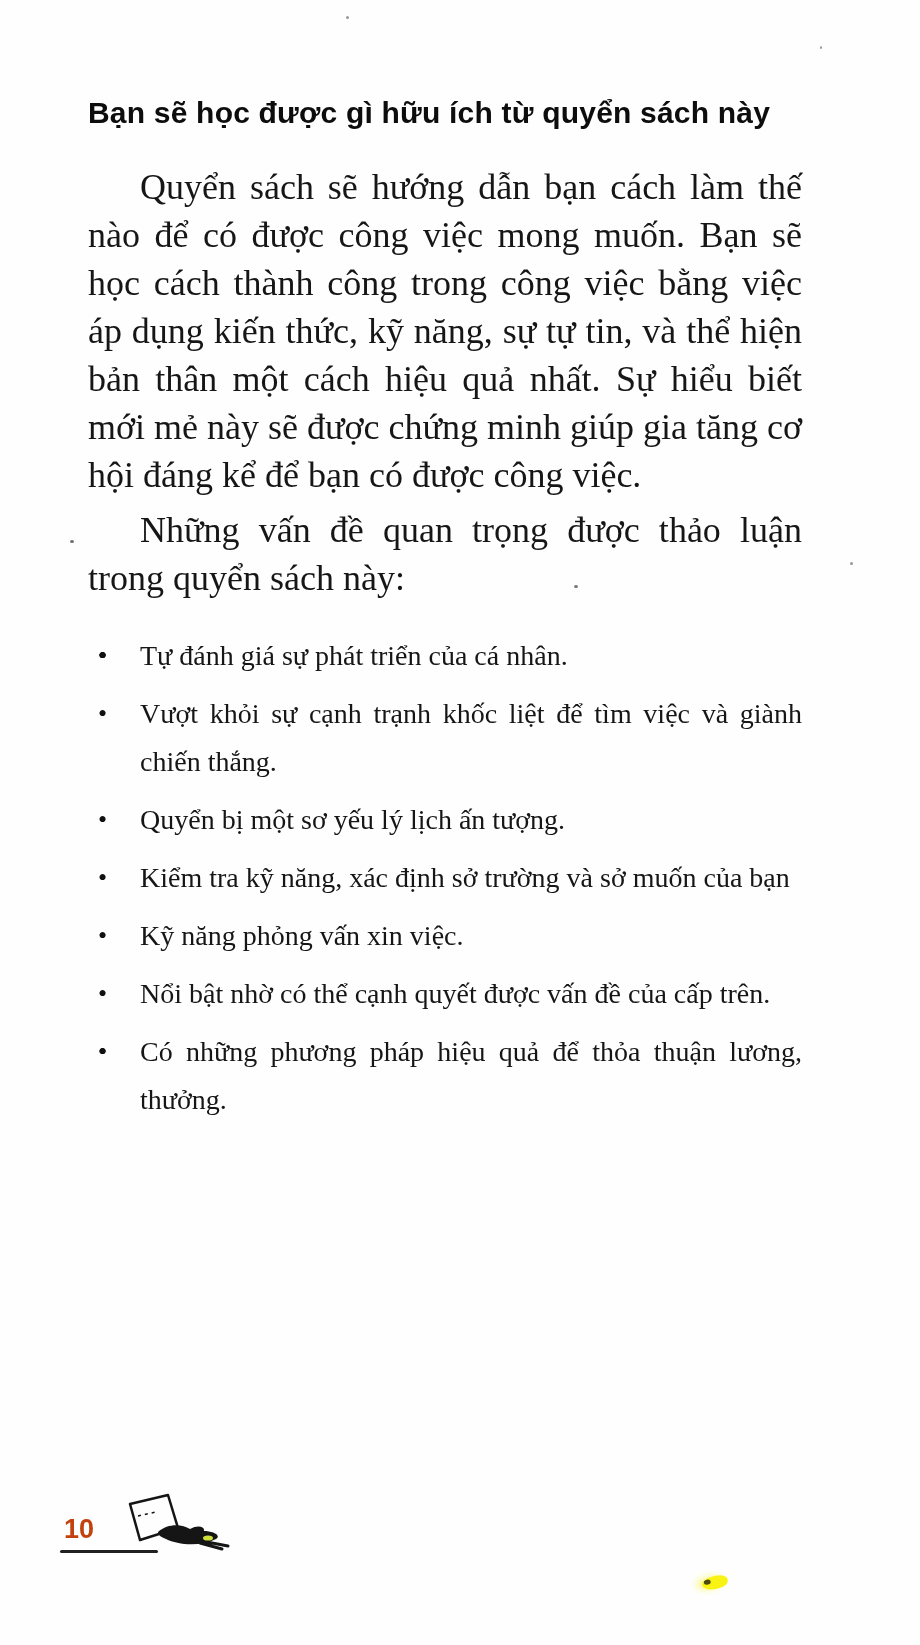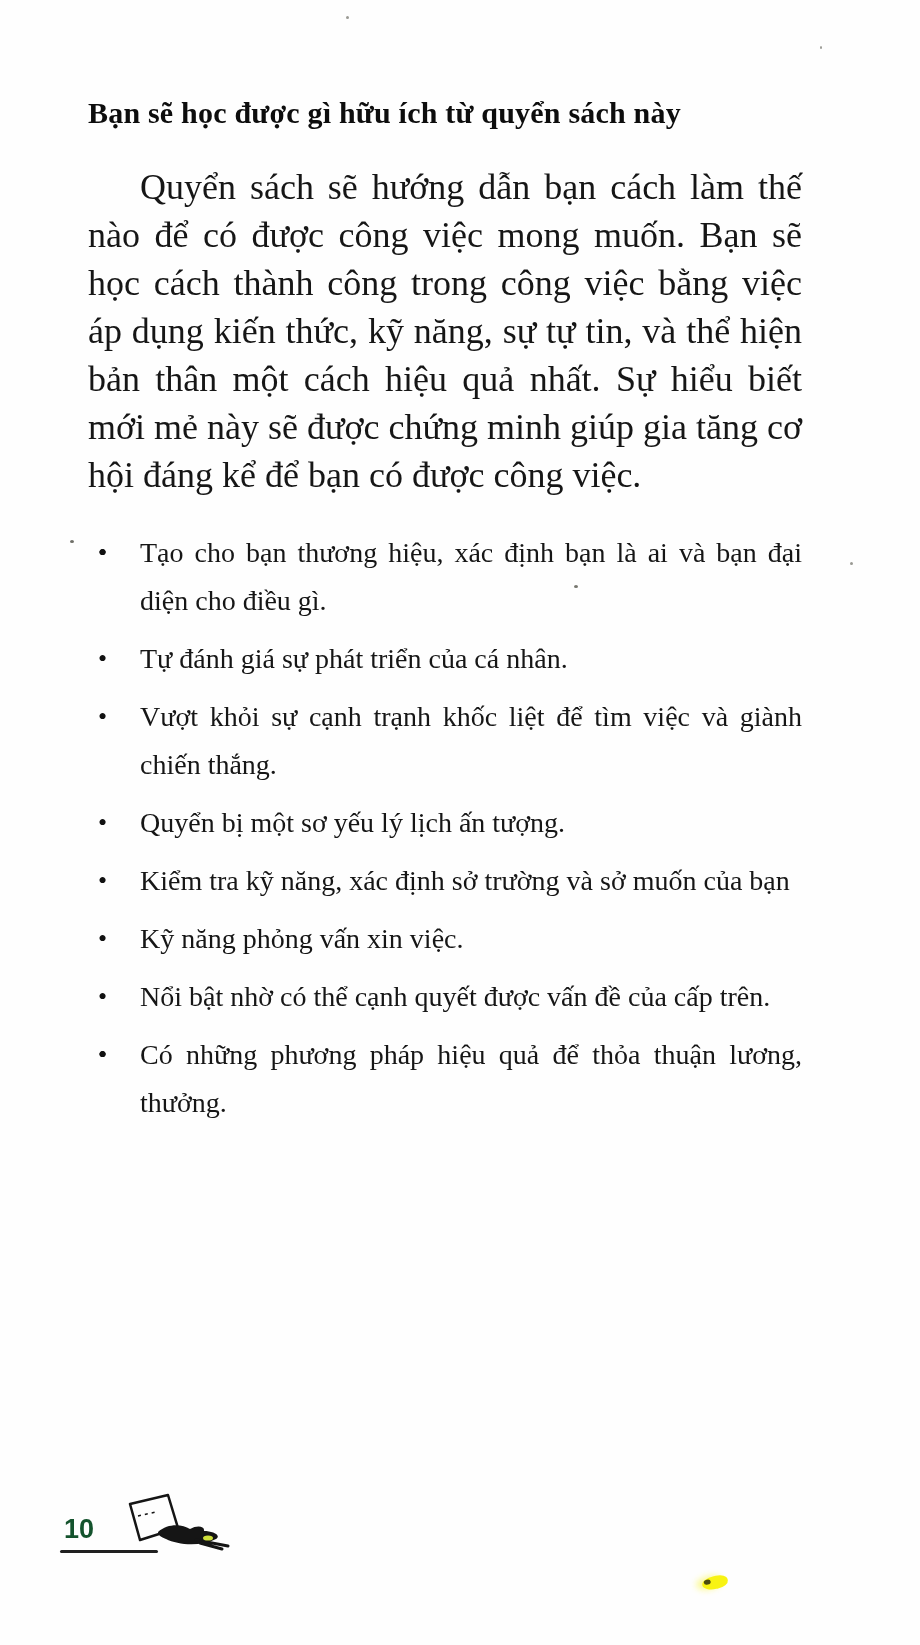--- a/index.html
+++ b/index.html
@@ -8,21 +8,21 @@
     width:920px;height:1645px;
     background:#fefefe;
     overflow:hidden;
     font-family:"Liberation Serif","DejaVu Serif",serif;
     color:#141414;
   }
   .page-title{
     position:absolute;
     left:88px;top:96px;
     margin:0;
-    font-family:Liberation Serif, serif;
+    font-family:Liberation Sans, sans-serif;
     font-weight:bold;
     font-size:30px;
     letter-spacing:0.2px;
     white-space:nowrap;
     color:#0d0d0d;
   }
   .body-block{
     position:absolute;
     left:88px;top:163px;
     width:714px;
@@ -60,21 +60,21 @@
     position:absolute;
     left:60px;top:1492px;
     width:200px;height:64px;
   }
   .pagenum{
     position:absolute;
     left:2px;top:22px;
     font-family:"Liberation Sans","DejaVu Sans",sans-serif;
     font-weight:bold;
     font-size:27px;
-    color:#14532d;
+    color:#c2410c;
     padding:0 4px 2px 2px;
   }
   .pagenum-rule{
     position:absolute;
     left:0;top:58px;
     width:98px;height:3px;
     background:#202020;
     border-radius:2px;
   }
   .ornament{position:absolute;left:36px;top:0;}
@@ -101,28 +101,28 @@
 </style>
 </head>
 <body>
 
 <div class="page">
 
   <h1 class="page-title">Bạn sẽ học được gì hữu ích từ quyển sách này</h1>
 
   <div class="body-block">
     <p class="para">Quyển sách sẽ hướng dẫn bạn cách làm thế nào để có được công việc mong muốn. Bạn sẽ học cách thành công trong công việc bằng việc áp dụng kiến thức, kỹ năng, sự tự tin, và thể hiện bản thân một cách hiệu quả nhất. Sự hiểu biết mới mẻ này sẽ được chứng minh giúp gia tăng cơ hội đáng kể để bạn có được công việc.</p>
+    <p class="para">Những vấn đề quan trọng được thảo luận trong quyển sách này:</p>
 
     <ul class="key-points">
       <li>
         <span class="bullet">•</span>
       </li>
       <li>
         <span class="bullet">•</span>
-        <span>Tạo cho bạn thương hiệu, xác định bạn là ai và bạn đại diện cho điều gì.</span>
       </li>
       <li>
         <span class="bullet">•</span>
         <span>Tự đánh giá sự phát triển của cá nhân.</span>
       </li>
       <li>
         <span class="bullet">•</span>
         <span>Vượt khỏi sự cạnh trạnh khốc liệt để tìm việc và giành chiến thắng.</span>
       </li>
       <li>

